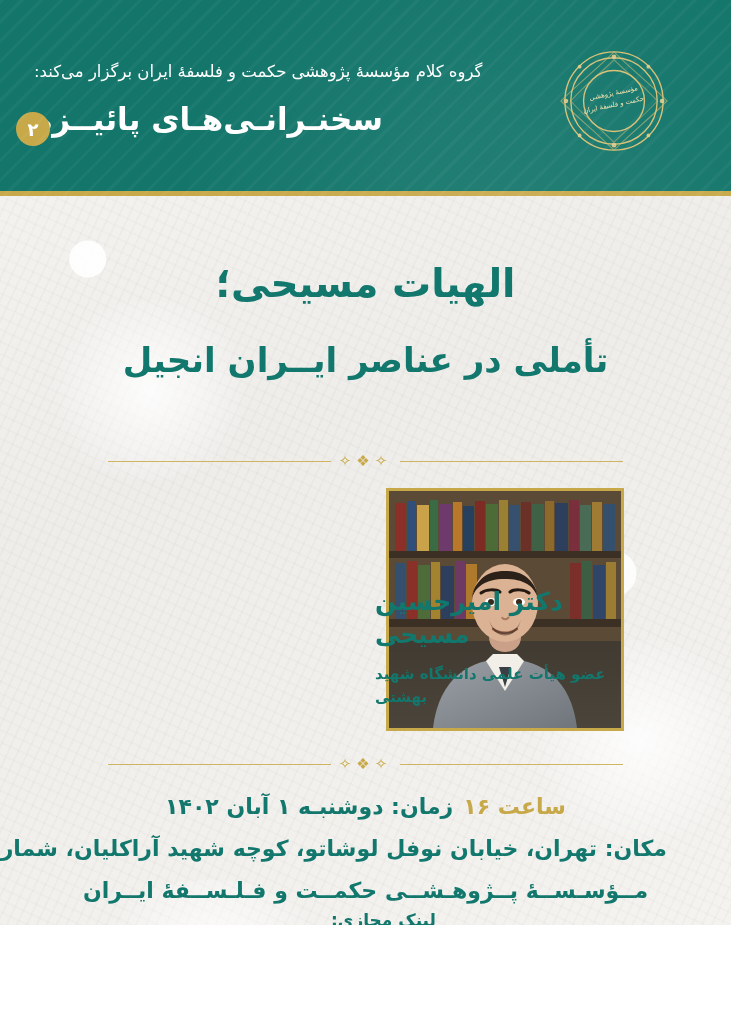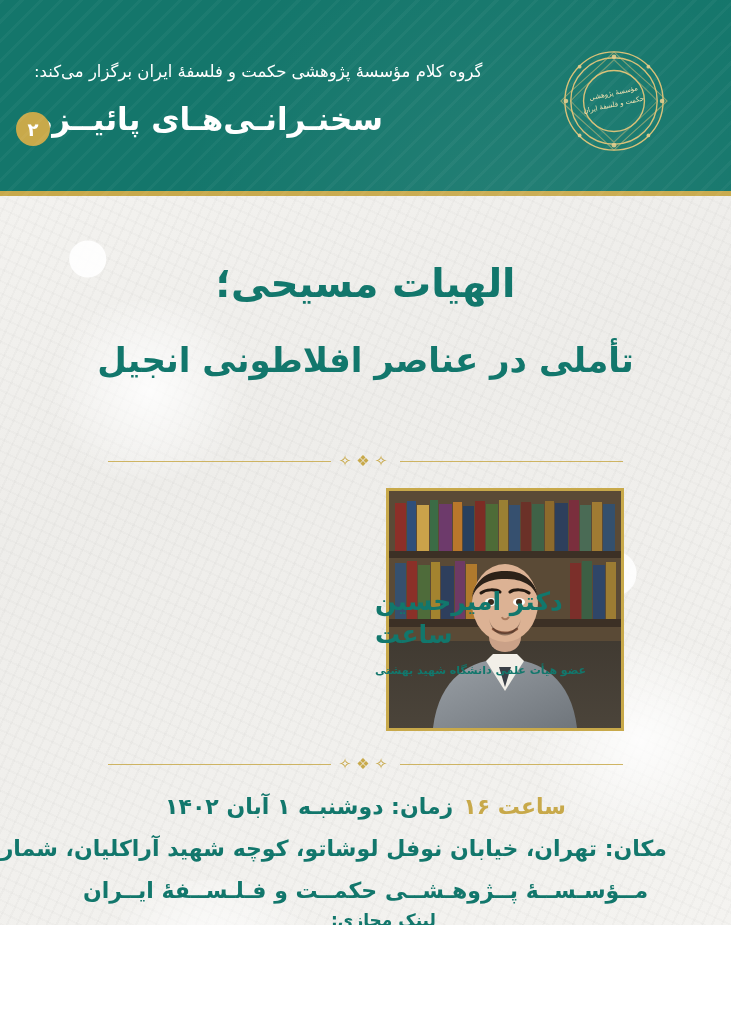--- a/index.html
+++ b/index.html
@@ -189,21 +189,21 @@
     direction: rtl;
   }
   .speaker-name {
     font-size: 25px;
     font-weight: bold;
     color: #12776c;
     line-height: 1.3;
   }
   .speaker-affil {
     margin-top: 12px;
-    font-size: 11px;
+    font-size: 15px;
     font-weight: bold;
     color: #12776c;
     line-height: 1.5;
   }
 
   
   .details {
     position: absolute;
     top: 786px;
     left: 64px;
@@ -294,21 +294,21 @@
       <div class="header-line2">سخنـرانـی‌هـای پائیــزه</div>
     </div>
 
     <div class="series-badge">۲</div>
 
     <div class="header-bottom-line"></div>
   </div>
 
   <div class="title-block">
     <div class="title-main">الهیات مسیحی؛</div>
-    <div class="title-sub">تأملی در عناصر افلاطونی انجیل</div>
+    <div class="title-sub">تأملی در عناصر ایــران انجیل</div>
   </div>
 
   <div class="divider" id="divider-top">
     <div class="line"></div>
     <div class="orn">✧❖✧</div>
     <div class="line"></div>
   </div>
 
   <div class="photo-frame">
     <svg viewBox="0 0 232 237" xmlns="http://www.w3.org/2000/svg">
@@ -376,21 +376,21 @@
       <path d="M92 102 C97 98 107 98 111 101" stroke="#241a12" stroke-width="3" fill="none" stroke-linecap="round"></path>
       <path d="M121 101 C125 98 135 98 140 102" stroke="#241a12" stroke-width="3" fill="none" stroke-linecap="round"></path>
       <path d="M116 114 L112 126 L120 126 Z" fill="#c09madd" opacity="0"></path>
       <path d="M113 126 C114 129 118 129 120 126" stroke="#a8785c" stroke-width="2" fill="none"></path>
       <path d="M104 138 C110 143 122 143 128 138" stroke="#8d5c44" stroke-width="2.4" fill="none" stroke-linecap="round"></path>
       <path d="M100 128 C104 150 128 150 132 128 C128 146 104 146 100 128 Z" fill="#2a2018" opacity="0.45"></path>
     </svg>
   </div>
 
   <div class="speaker-info">
-    <div class="speaker-name">دکتر امیرحسین ساعت</div>
+    <div class="speaker-name">دکتر امیرحسین مسیحی</div>
     <div class="speaker-affil">عضو هیأت علمی دانشگاه شهید بهشتی</div>
   </div>
 
   <div class="divider" id="divider-bottom">
     <div class="line"></div>
     <div class="orn">✧❖✧</div>
     <div class="line"></div>
   </div>
 
   <div class="details">

